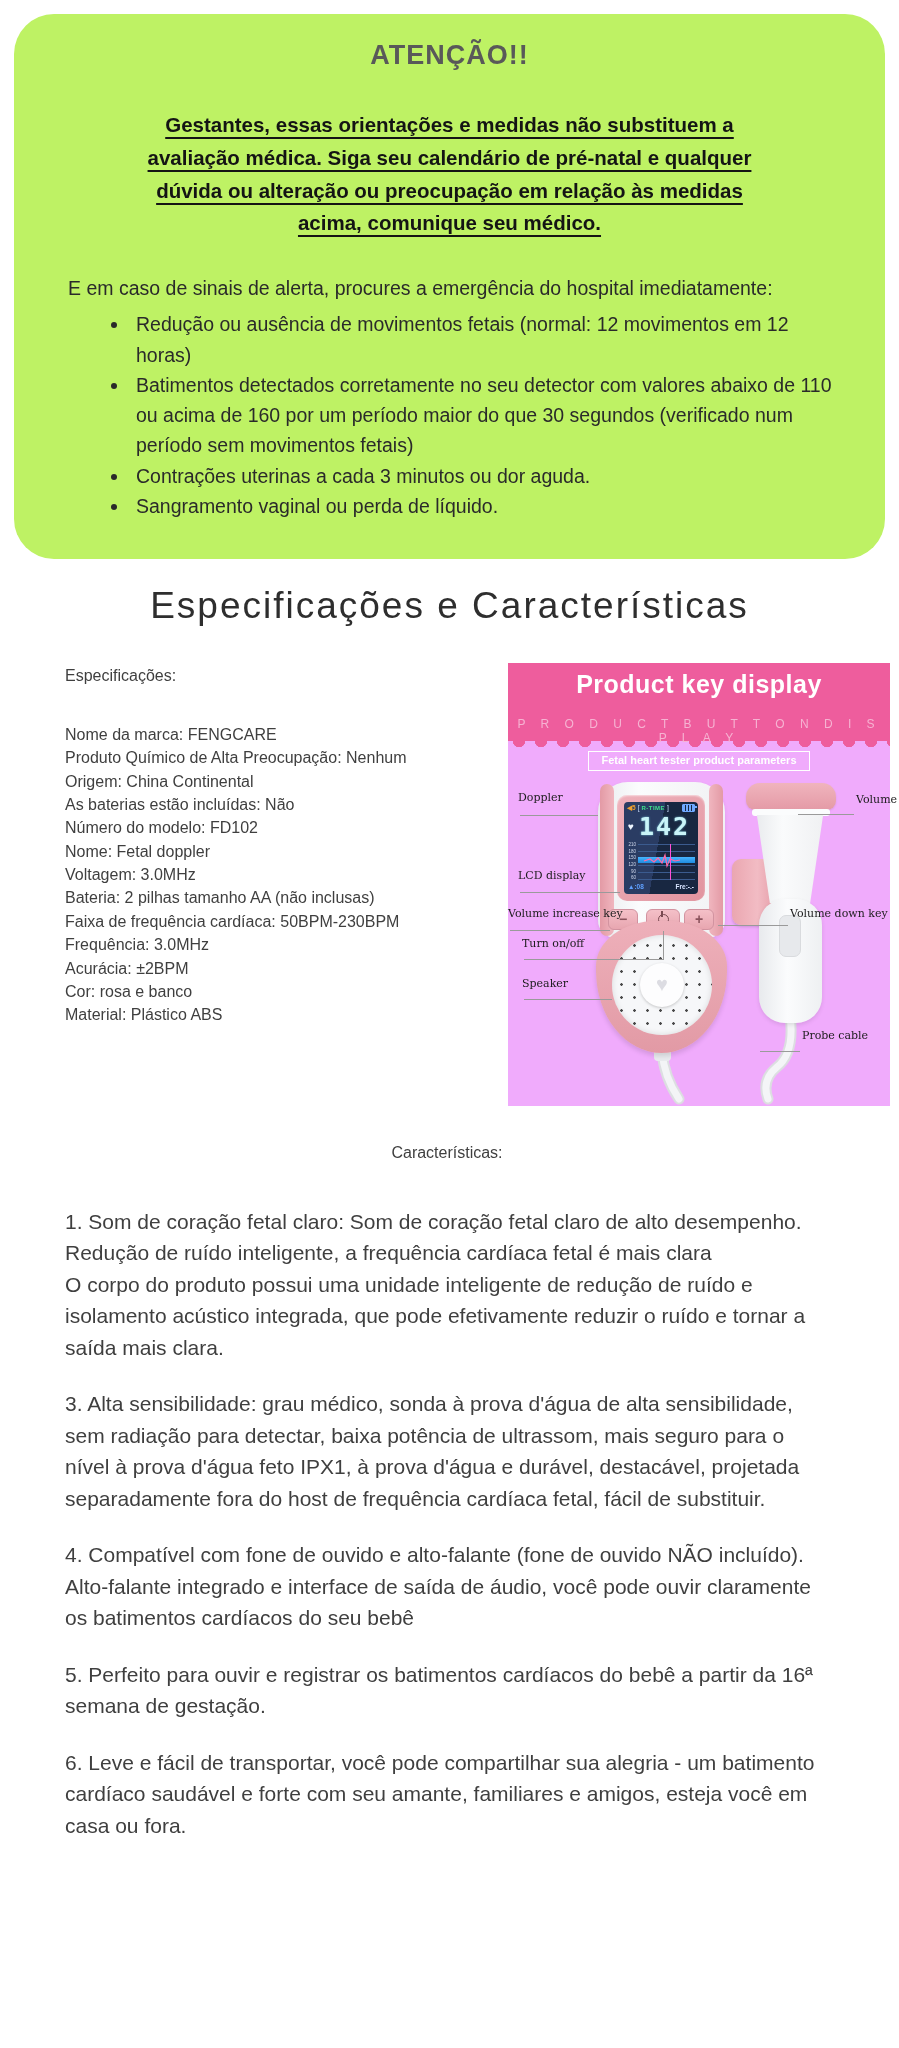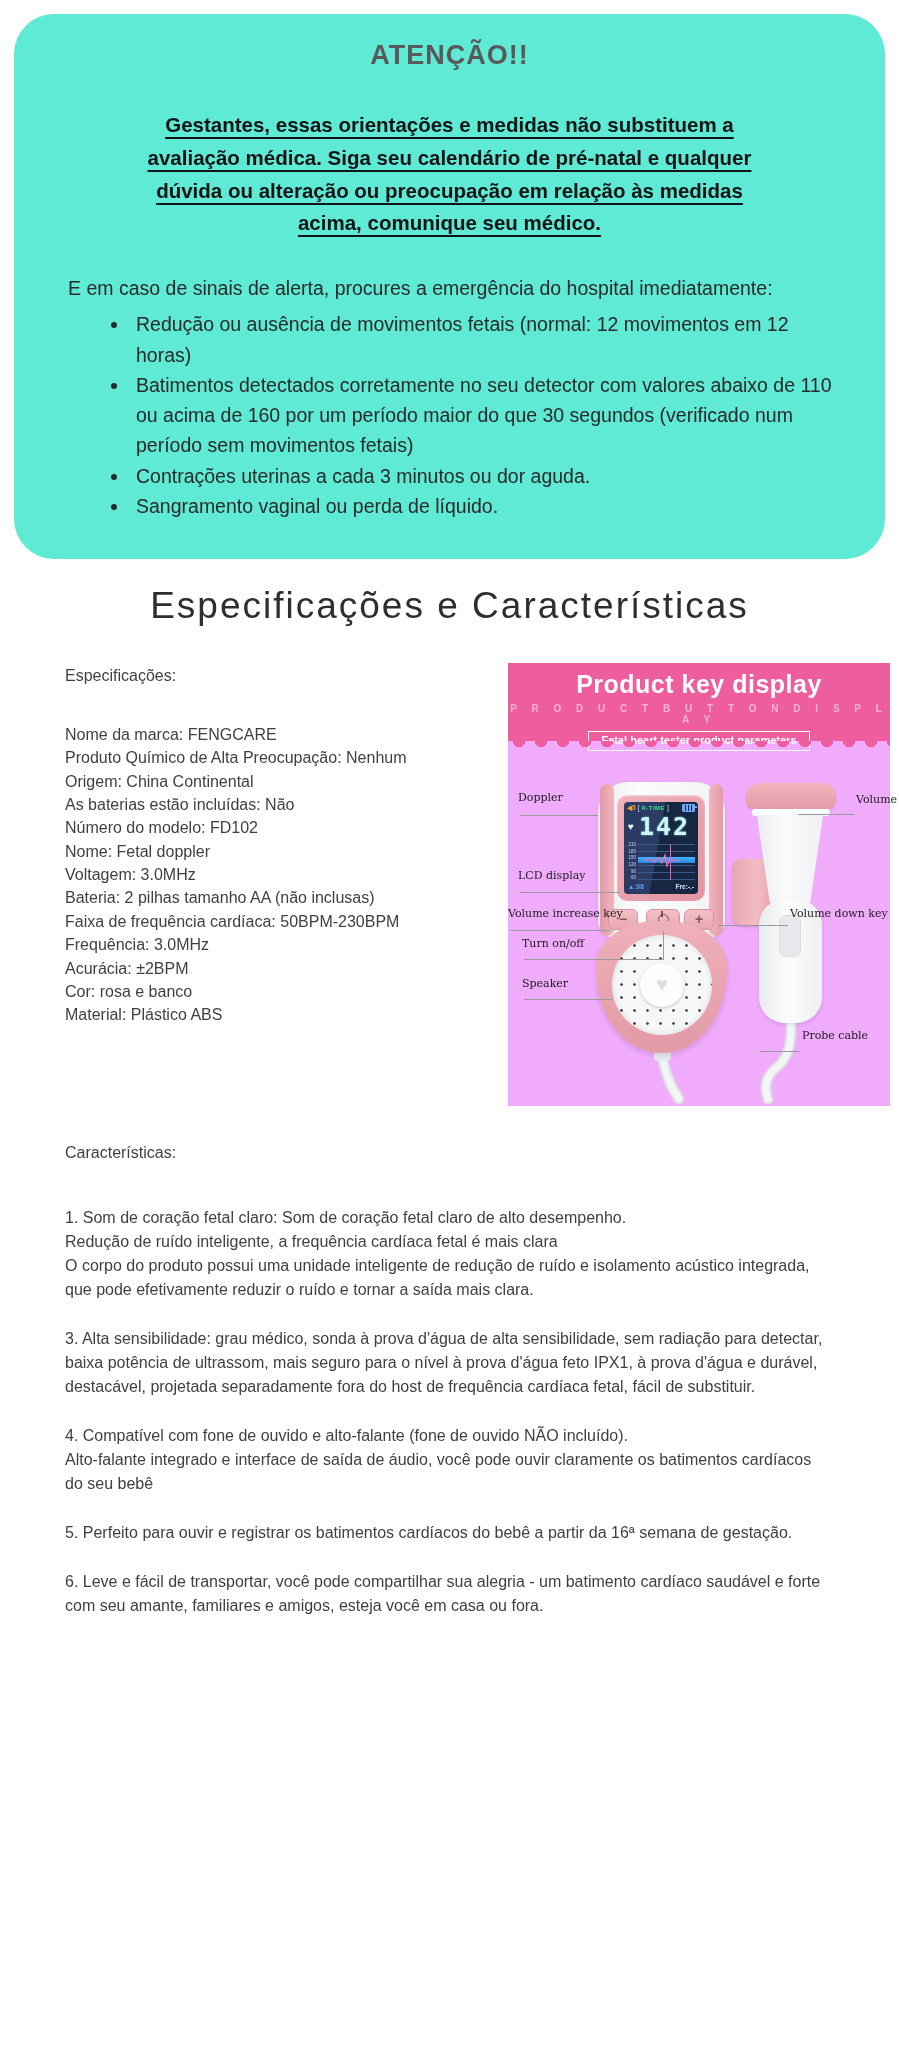--- a/index.html
+++ b/index.html
@@ -1,40 +1,40 @@
 <!DOCTYPE html>
 <html><head>
 <meta charset="utf-8">
 <style>
   html,body{margin:0;padding:0;background:#fff;}
   body{width:899px;height:2048px;position:relative;font-family:"Liberation Sans",sans-serif;color:#3f3f3f;overflow:hidden;}
 
   
-  .attention{margin:14px 14px 0;border-radius:40px;background:#5eead4;padding:26px 44px 38px;box-sizing:border-box;}
+  .attention{margin:14px 14px 0;border-radius:40px;background:#bef264;padding:26px 44px 38px;box-sizing:border-box;}
   .attention-title{text-align:center;color:#595959;font-size:27px;font-weight:bold;letter-spacing:1px;}
   .attention-underlined{margin:38px auto 0;text-align:center;font-size:20.5px;font-weight:bold;color:#141414;line-height:1.6;text-decoration:underline;text-decoration-thickness:2px;text-underline-offset:5px;max-width:640px;}
   .attention-intro{margin:34px 10px 0;font-size:19.5px;color:#2a2a2a;line-height:1.5;}
   .attention ul{margin:6px 0 0;padding-left:72px;}
   .attention li{font-size:19.5px;color:#2a2a2a;line-height:1.55;padding-left:6px;}
 
   
   .section-title{margin:26px 0 0;text-align:center;font-size:37px;font-weight:400;color:#2e2e2e;letter-spacing:2px;}
 
   
   .spec-row{display:flex;align-items:flex-start;padding:36px 9px 0 65px;box-sizing:border-box;}
   .spec-col{width:440px;flex:0 0 auto;}
   .spec-label{font-size:16px;color:#3f3f3f;margin:4px 0 0;}
   .spec-lines{margin-top:38px;}
   .spec-line{font-size:16px;color:#3f3f3f;line-height:1.46;}
 
   
   .figure{position:relative;width:382px;height:443px;margin-left:auto;flex:0 0 auto;background:#f0abfc;}
   .banner{position:absolute;left:0;top:0;width:382px;height:78px;background:#ee5d9d;text-align:center;box-sizing:border-box;padding-top:9px;}
   .banner-title{color:#fff;font-size:25px;font-weight:bold;letter-spacing:.5px;line-height:1;}
-  .banner-sub{color:#f6b3d2;font-size:10px;letter-spacing:6px;margin-top:6px;font-weight:bold;}
+  .banner-sub{color:#f6b3d2;font-size:12px;letter-spacing:6px;margin-top:20px;font-weight:normal;}
   .banner-badge{display:inline-block;margin-top:6px;border:1px solid #fff;color:#fff;font-size:11px;font-weight:bold;padding:2px 12px;line-height:1.25;}
   .banner-wave{position:absolute;left:0;top:78px;width:382px;height:10px;background:radial-gradient(circle at 11px 0px,#ee5d9d 0 6px,rgba(0,0,0,0) 6.5px);background-size:22px 10px;background-repeat:repeat-x;}
 
   
   .dev-body{position:absolute;left:90px;top:119px;width:127px;height:156px;border-radius:30px 30px 18px 18px;background:linear-gradient(90deg,#e9ebee,#fbfcfd 32%,#f1f2f4);box-shadow:0 2px 4px rgba(0,0,0,.08);}
   .rail{position:absolute;top:121px;width:14px;height:152px;border-radius:9px;background:linear-gradient(90deg,#e39aa5,#f0b6bf);}
   .rail-l{left:92px;} .rail-r{left:201px;background:linear-gradient(90deg,#f0b6bf,#e39aa5);}
   .bezel{position:absolute;left:109px;top:132px;width:88px;height:106px;border-radius:10px;background:linear-gradient(135deg,#efb2bc,#e1949f);box-shadow:inset 0 1px 2px rgba(255,255,255,.6);}
   .lcd{position:absolute;left:116px;top:139px;width:74px;height:92px;border-radius:4px;background:linear-gradient(100deg,#2a3c63 0 46%,#182741 46%);overflow:hidden;}
   .lcd-top{display:flex;align-items:center;gap:2px;padding:2px 3px 0;font-size:6.5px;line-height:1;}
@@ -77,22 +77,22 @@
   .probe-clip{position:absolute;left:224px;top:196px;width:46px;height:66px;border-radius:9px;background:linear-gradient(90deg,#eaa6b0,#f2bcc4 55%,#e49aa6);box-shadow:0 2px 3px rgba(0,0,0,.15);}
   .cables{position:absolute;left:0;top:0;pointer-events:none;}
 
   
   .flabel{position:absolute;font-family:"DejaVu Serif","Liberation Serif",serif;font-size:11px;color:#1c1c1c;white-space:nowrap;}
   .lline{position:absolute;height:1px;background:#9a9a9a;}
   .lline-v{position:absolute;width:1px;background:#9a9a9a;}
 
   
   .features{padding:38px 70px 0 65px;}
-  .feat-label{font-size:16px;color:#3f3f3f;margin:0 0 44px;}
-  .feat-para{font-size:16px;color:#3f3f3f;line-height:1.5;margin:0 0 25px;white-space:pre-line;max-width:805px;}
+  .feat-label{font-size:16px;color:#3f3f3f;margin:0 0 44px;text-align:center;}
+  .feat-para{font-size:21px;color:#3f3f3f;line-height:1.5;margin:0 0 25px;white-space:pre-line;max-width:805px;}
 </style>
 </head>
 <body>
 
 <div class="attention">
   <div class="attention-title">ATENÇÃO!!</div>
   <div class="attention-underlined">Gestantes, essas orientações e medidas não substituem a avaliação médica. Siga seu calendário de pré-natal e qualquer dúvida ou alteração ou preocupação em relação às medidas acima, comunique seu médico.</div>
   <div class="attention-intro">E em caso de sinais de alerta, procures a emergência do hospital imediatamente:</div>
   <ul>
 

